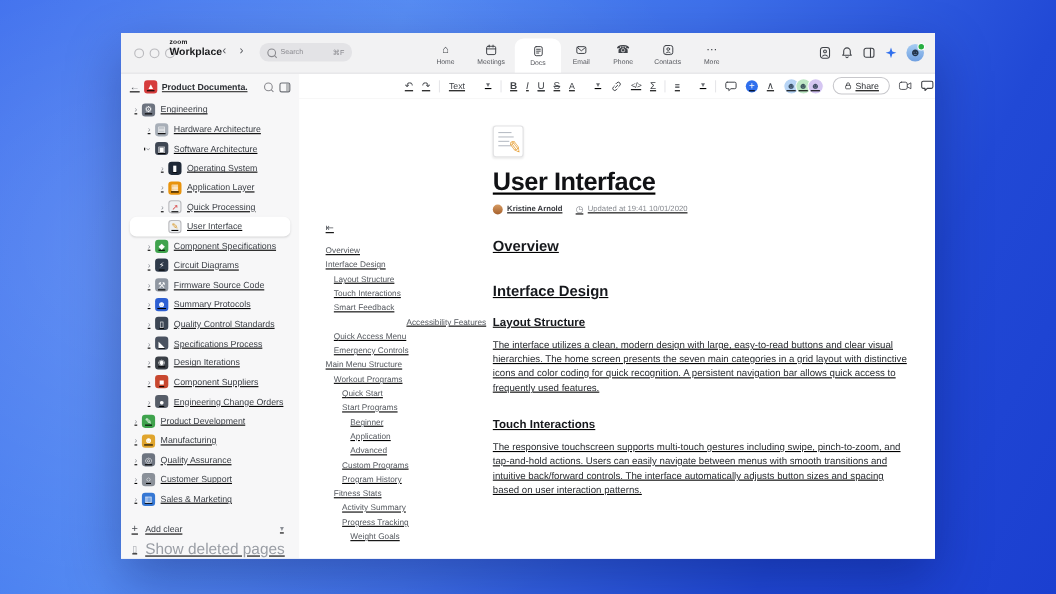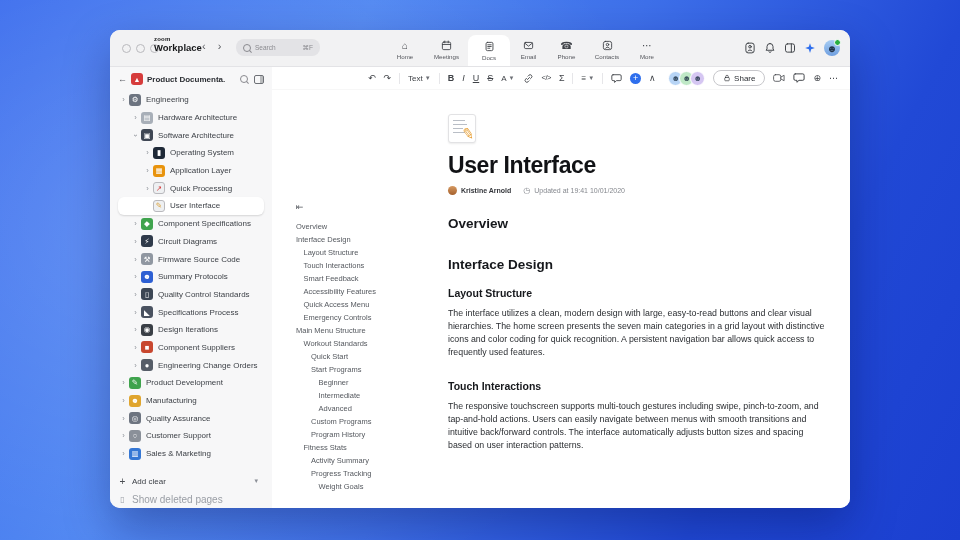--- a/index.html
+++ b/index.html
@@ -1,22 +1,22 @@
 <!DOCTYPE html>
 <html><head>
 <meta charset="utf-8">
 <style>
   html,body{margin:0;padding:0;width:960px;height:540px;overflow:hidden;
     font-family:"Liberation Sans","DejaVu Sans",sans-serif;}
   .desktop{position:relative;width:960px;height:540px;
     background:linear-gradient(118deg,#3a6ced 0%,#4e86f2 30%,#3e70ea 52%,#2149d6 78%,#1b3fd0 100%);}
   .desktop::before{content:"";position:absolute;inset:0;
     background:radial-gradient(90% 120% at 18% 42%, rgba(255,255,255,.16), rgba(255,255,255,0) 60%);}
-  .window{position:absolute;left:110px;top:30px;width:740px;height:478px;border-radius:10px;
-    overflow:hidden;background:#f7f7f8;box-shadow:0 18px 45px rgba(0,15,80,.35);}
+  .window{position:absolute;left:110px;top:30px;width:740px;height:478px;border-radius:0;
+    overflow:hidden;background:#f7f7f8;box-shadow:0 18px 45px rgba(0,15,80,.35);text-decoration:underline;}
 
   
   .chrome{position:relative;height:36px;background:#f2f2f3;border-bottom:1px solid #e3e3e6;}
   .lights{position:absolute;left:12px;top:14px;display:flex;gap:5px;}
   .light{width:9px;height:9px;border-radius:50%;border:1px solid #b9b9bd;box-sizing:border-box;}
   .logo{position:absolute;left:44px;top:6px;line-height:1;color:#17181a;}
   .logo .z{font-size:6px;font-weight:700;letter-spacing:.2px;}
   .logo .w{font-size:9.5px;font-weight:700;margin-top:1px;}
   .histnav{position:absolute;left:92px;top:10px;display:flex;gap:12px;font-size:11px;color:#595b60;}
   .srch{position:absolute;left:126px;top:9px;width:84px;height:17px;border-radius:8px;background:#e3e3e6;
@@ -59,28 +59,28 @@
   .sbchev{width:9px;font-size:7.5px;color:#8b8f96;text-align:center;flex:0 0 auto;}
   .sbchev.exp{transform:rotate(90deg);}
   .sbico{width:12px;height:12px;border-radius:3px;display:flex;align-items:center;justify-content:center;
     font-size:7.5px;color:#fff;flex:0 0 auto;margin-left:1px;}
   .sbico.light{background:#eef0f2;}
   .sblbl{font-size:8px;color:#3b3f45;margin-left:5px;white-space:nowrap;}
   .sb-foot .sbrow{color:#3b3f45;}
   .plus{font-size:10px;color:#4a4d52;width:9px;text-align:center;}
   .addchev{margin-left:auto;margin-right:6px;font-size:7px;color:#8b8f96;}
   .delico{width:9px;text-align:center;font-size:8px;color:#9a9ea5;}
-  .dimlbl{font-size:10px;color:#9a9ea5;margin-left:5px;}
+  .dimlbl{font-size:14px;color:#9a9ea5;margin-left:5px;}
 
   
   .toolbar{height:22px;display:flex;align-items:center;padding-left:96px;gap:8px;border-bottom:1px solid rgba(0,0,0,.03);}
   .tbi{display:flex;align-items:center;font-size:9px;color:#3f4247;line-height:1;}
   .tbi u{text-decoration:underline;} .tbi s{text-decoration:line-through;}
   .tbi .codeg{font-size:7.5px;letter-spacing:-.5px;}
-  .tbdrop{display:flex;align-items:center;gap:2px;font-size:8px;color:#3f4247;}
+  .tbdrop{display:flex;align-items:center;gap:18px;font-size:8px;color:#3f4247;}
   .caret{font-size:6px;color:#6d7076;}
   .tbdiv{width:1px;height:11px;background:#e6e6e9;}
   .plusc{width:11px;height:11px;border-radius:50%;background:#2f6fed;color:#fff;font-size:9px;
     display:flex;align-items:center;justify-content:center;}
   .tb-right{margin-left:auto;display:flex;align-items:center;gap:8px;padding-right:12px;}
   .avrow{display:flex;}
   .avx{width:13px;height:13px;border-radius:50%;border:1.5px solid #fff;display:flex;align-items:center;
     justify-content:center;font-size:8px;color:rgba(25,45,65,.8);margin-left:-4px;}
   .avx:first-child{margin-left:0;}
   .sharebtn{display:flex;align-items:center;gap:3px;border:1px solid #c7c7cb;border-radius:14px;
@@ -438,29 +438,29 @@
         <div class="docbody">
 
           <div class="outline">
             <div class="ocollapse">⇤</div>
             <div id="outlist">
                 <div class="oitem" style="padding-left: 0px;">Overview</div>
                 <div class="oitem" style="padding-left: 0px;">Interface Design</div>
                 <div class="oitem" style="padding-left: 7.5px;">Layout Structure</div>
                 <div class="oitem" style="padding-left: 7.5px;">Touch Interactions</div>
                 <div class="oitem" style="padding-left: 7.5px;">Smart Feedback</div>
-                <div class="oitem" style="padding-left: 7.5px;">Accessibility Features</div>
+                <div class="oitem" style="padding-left: 7.5px; text-align: right;">Accessibility Features</div>
                 <div class="oitem" style="padding-left: 7.5px;">Quick Access Menu</div>
                 <div class="oitem" style="padding-left: 7.5px;">Emergency Controls</div>
                 <div class="oitem" style="padding-left: 0px;">Main Menu Structure</div>
-                <div class="oitem" style="padding-left: 7.5px;">Workout Standards</div>
+                <div class="oitem" style="padding-left: 7.5px;">Workout Programs</div>
                 <div class="oitem" style="padding-left: 15px;">Quick Start</div>
                 <div class="oitem" style="padding-left: 15px;">Start Programs</div>
                 <div class="oitem" style="padding-left: 22.5px;">Beginner</div>
-                <div class="oitem" style="padding-left: 22.5px;">Intermediate</div>
+                <div class="oitem" style="padding-left: 22.5px;">Application</div>
                 <div class="oitem" style="padding-left: 22.5px;">Advanced</div>
                 <div class="oitem" style="padding-left: 15px;">Custom Programs</div>
                 <div class="oitem" style="padding-left: 15px;">Program History</div>
                 <div class="oitem" style="padding-left: 7.5px;">Fitness Stats</div>
                 <div class="oitem" style="padding-left: 15px;">Activity Summary</div>
                 <div class="oitem" style="padding-left: 15px;">Progress Tracking</div>
                 <div class="oitem" style="padding-left: 22.5px;">Weight Goals</div>
               </div>
           </div>
 

